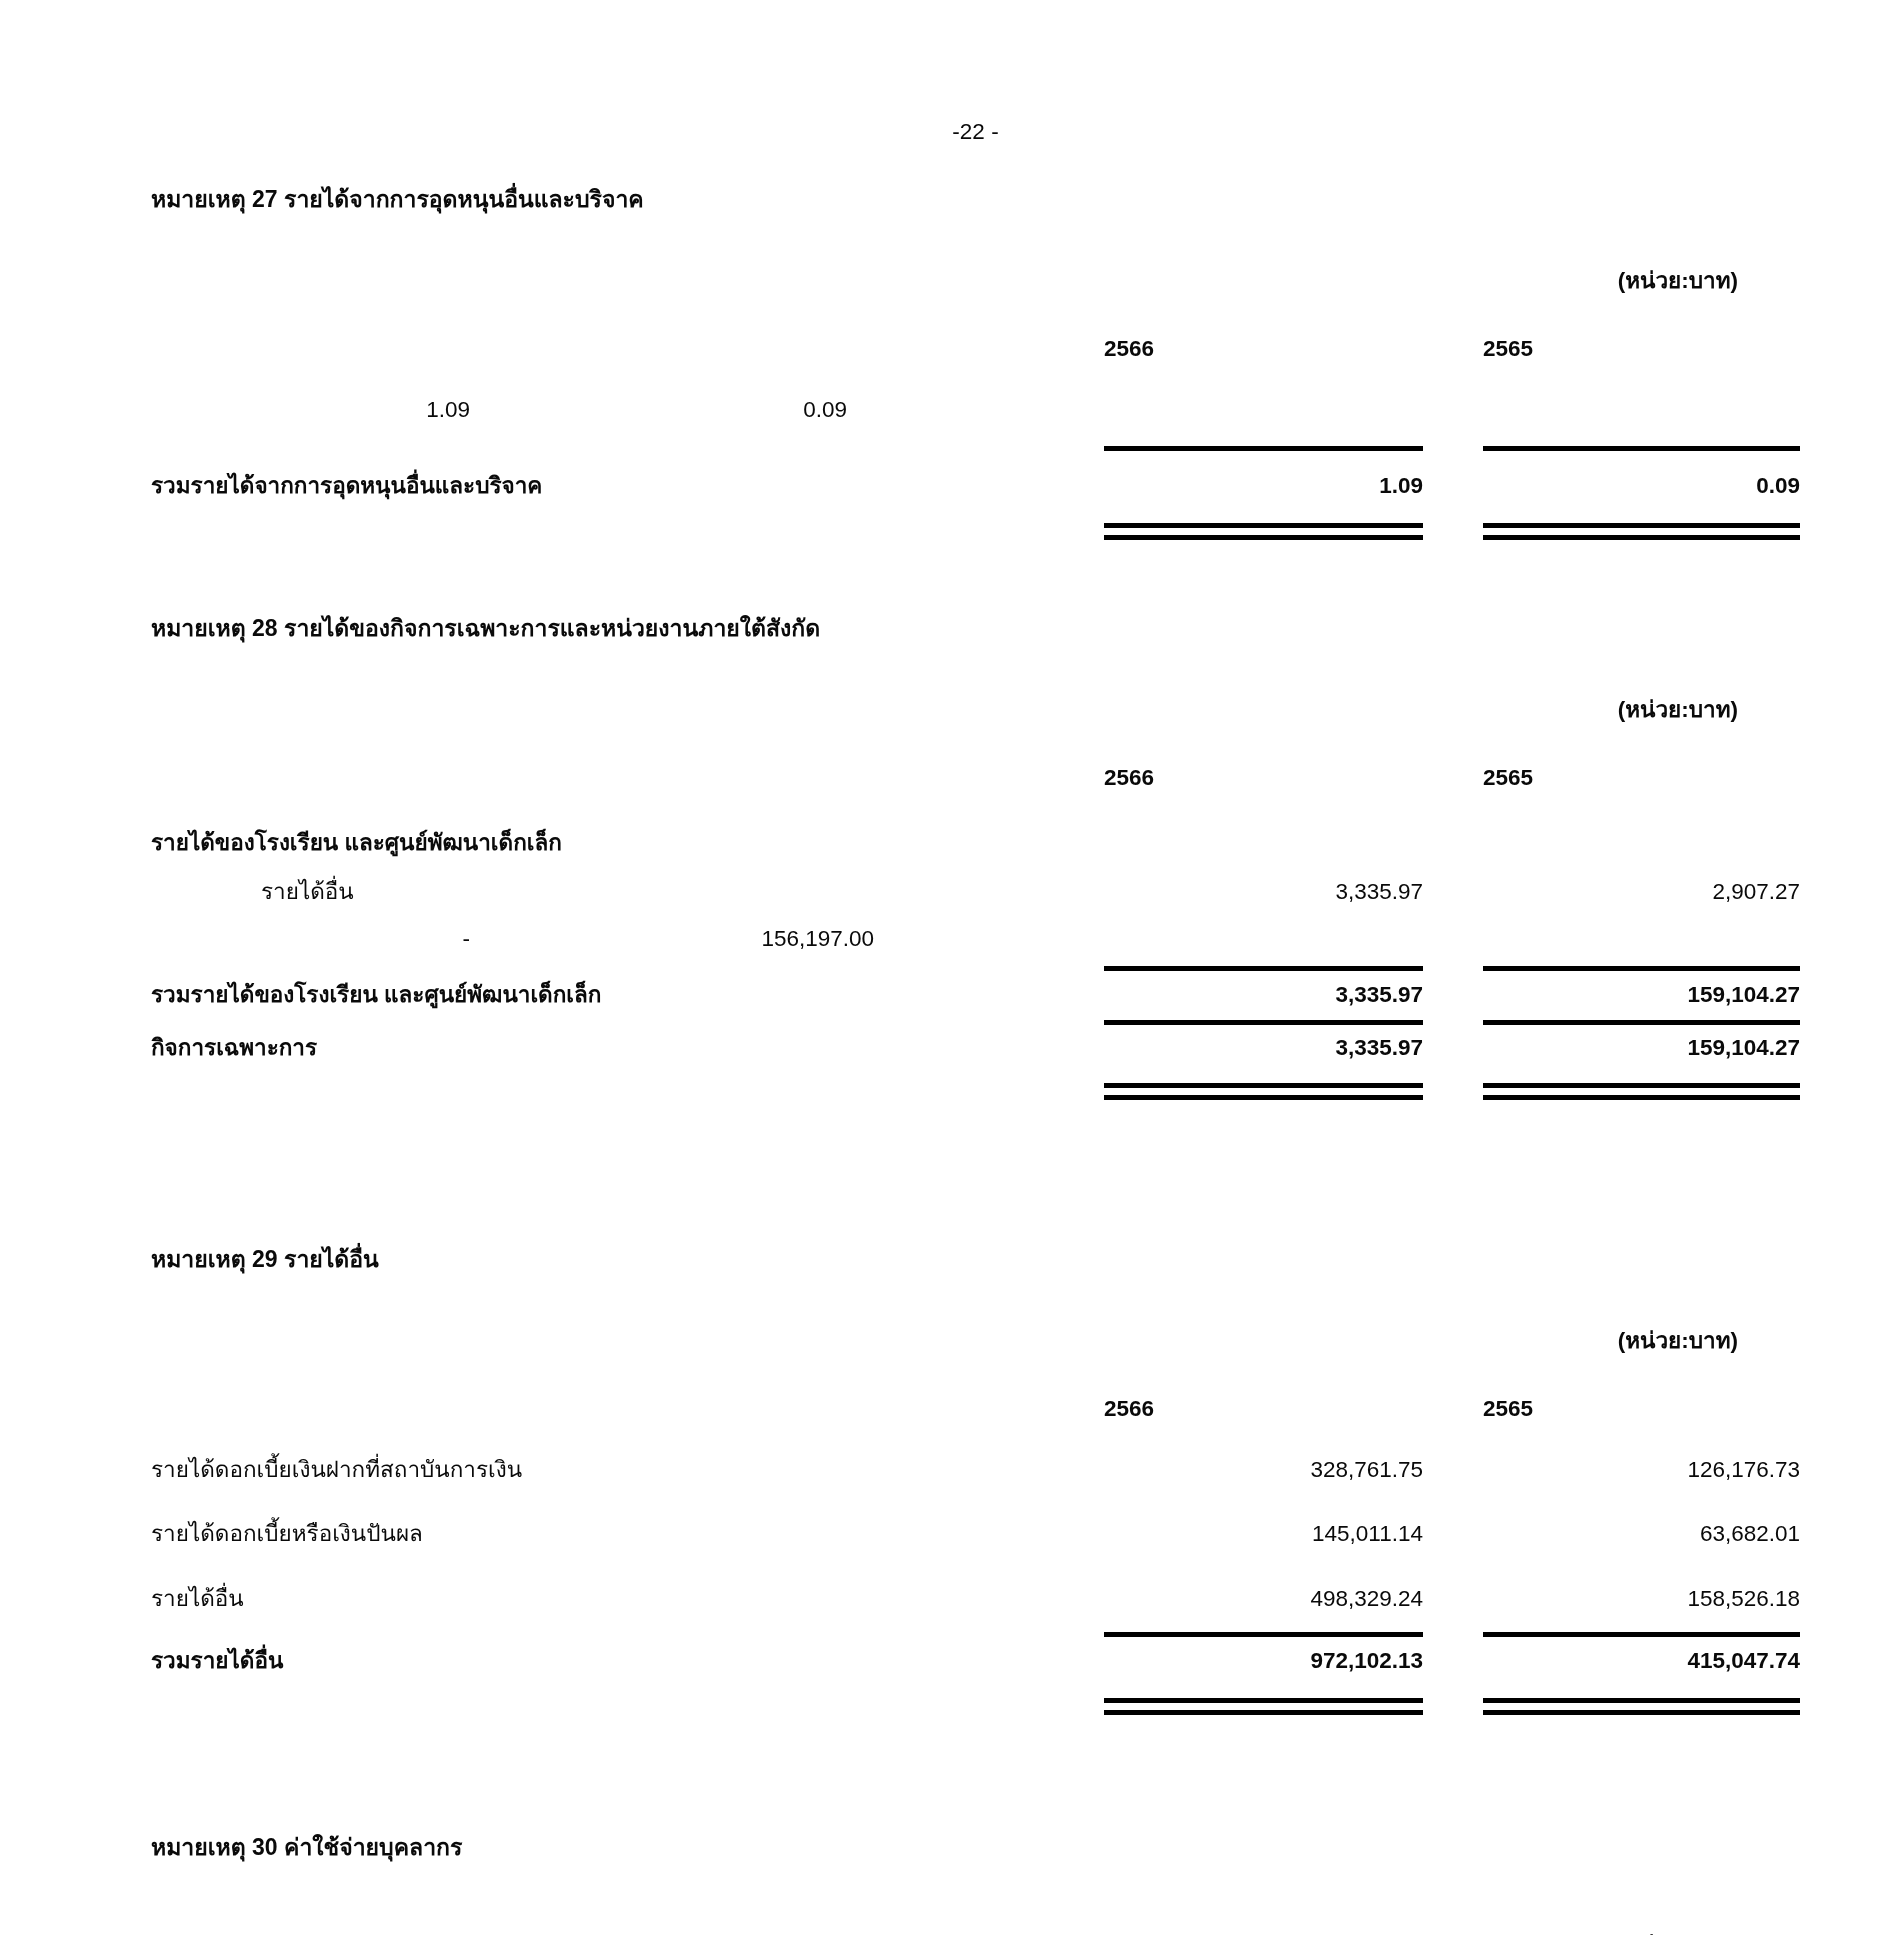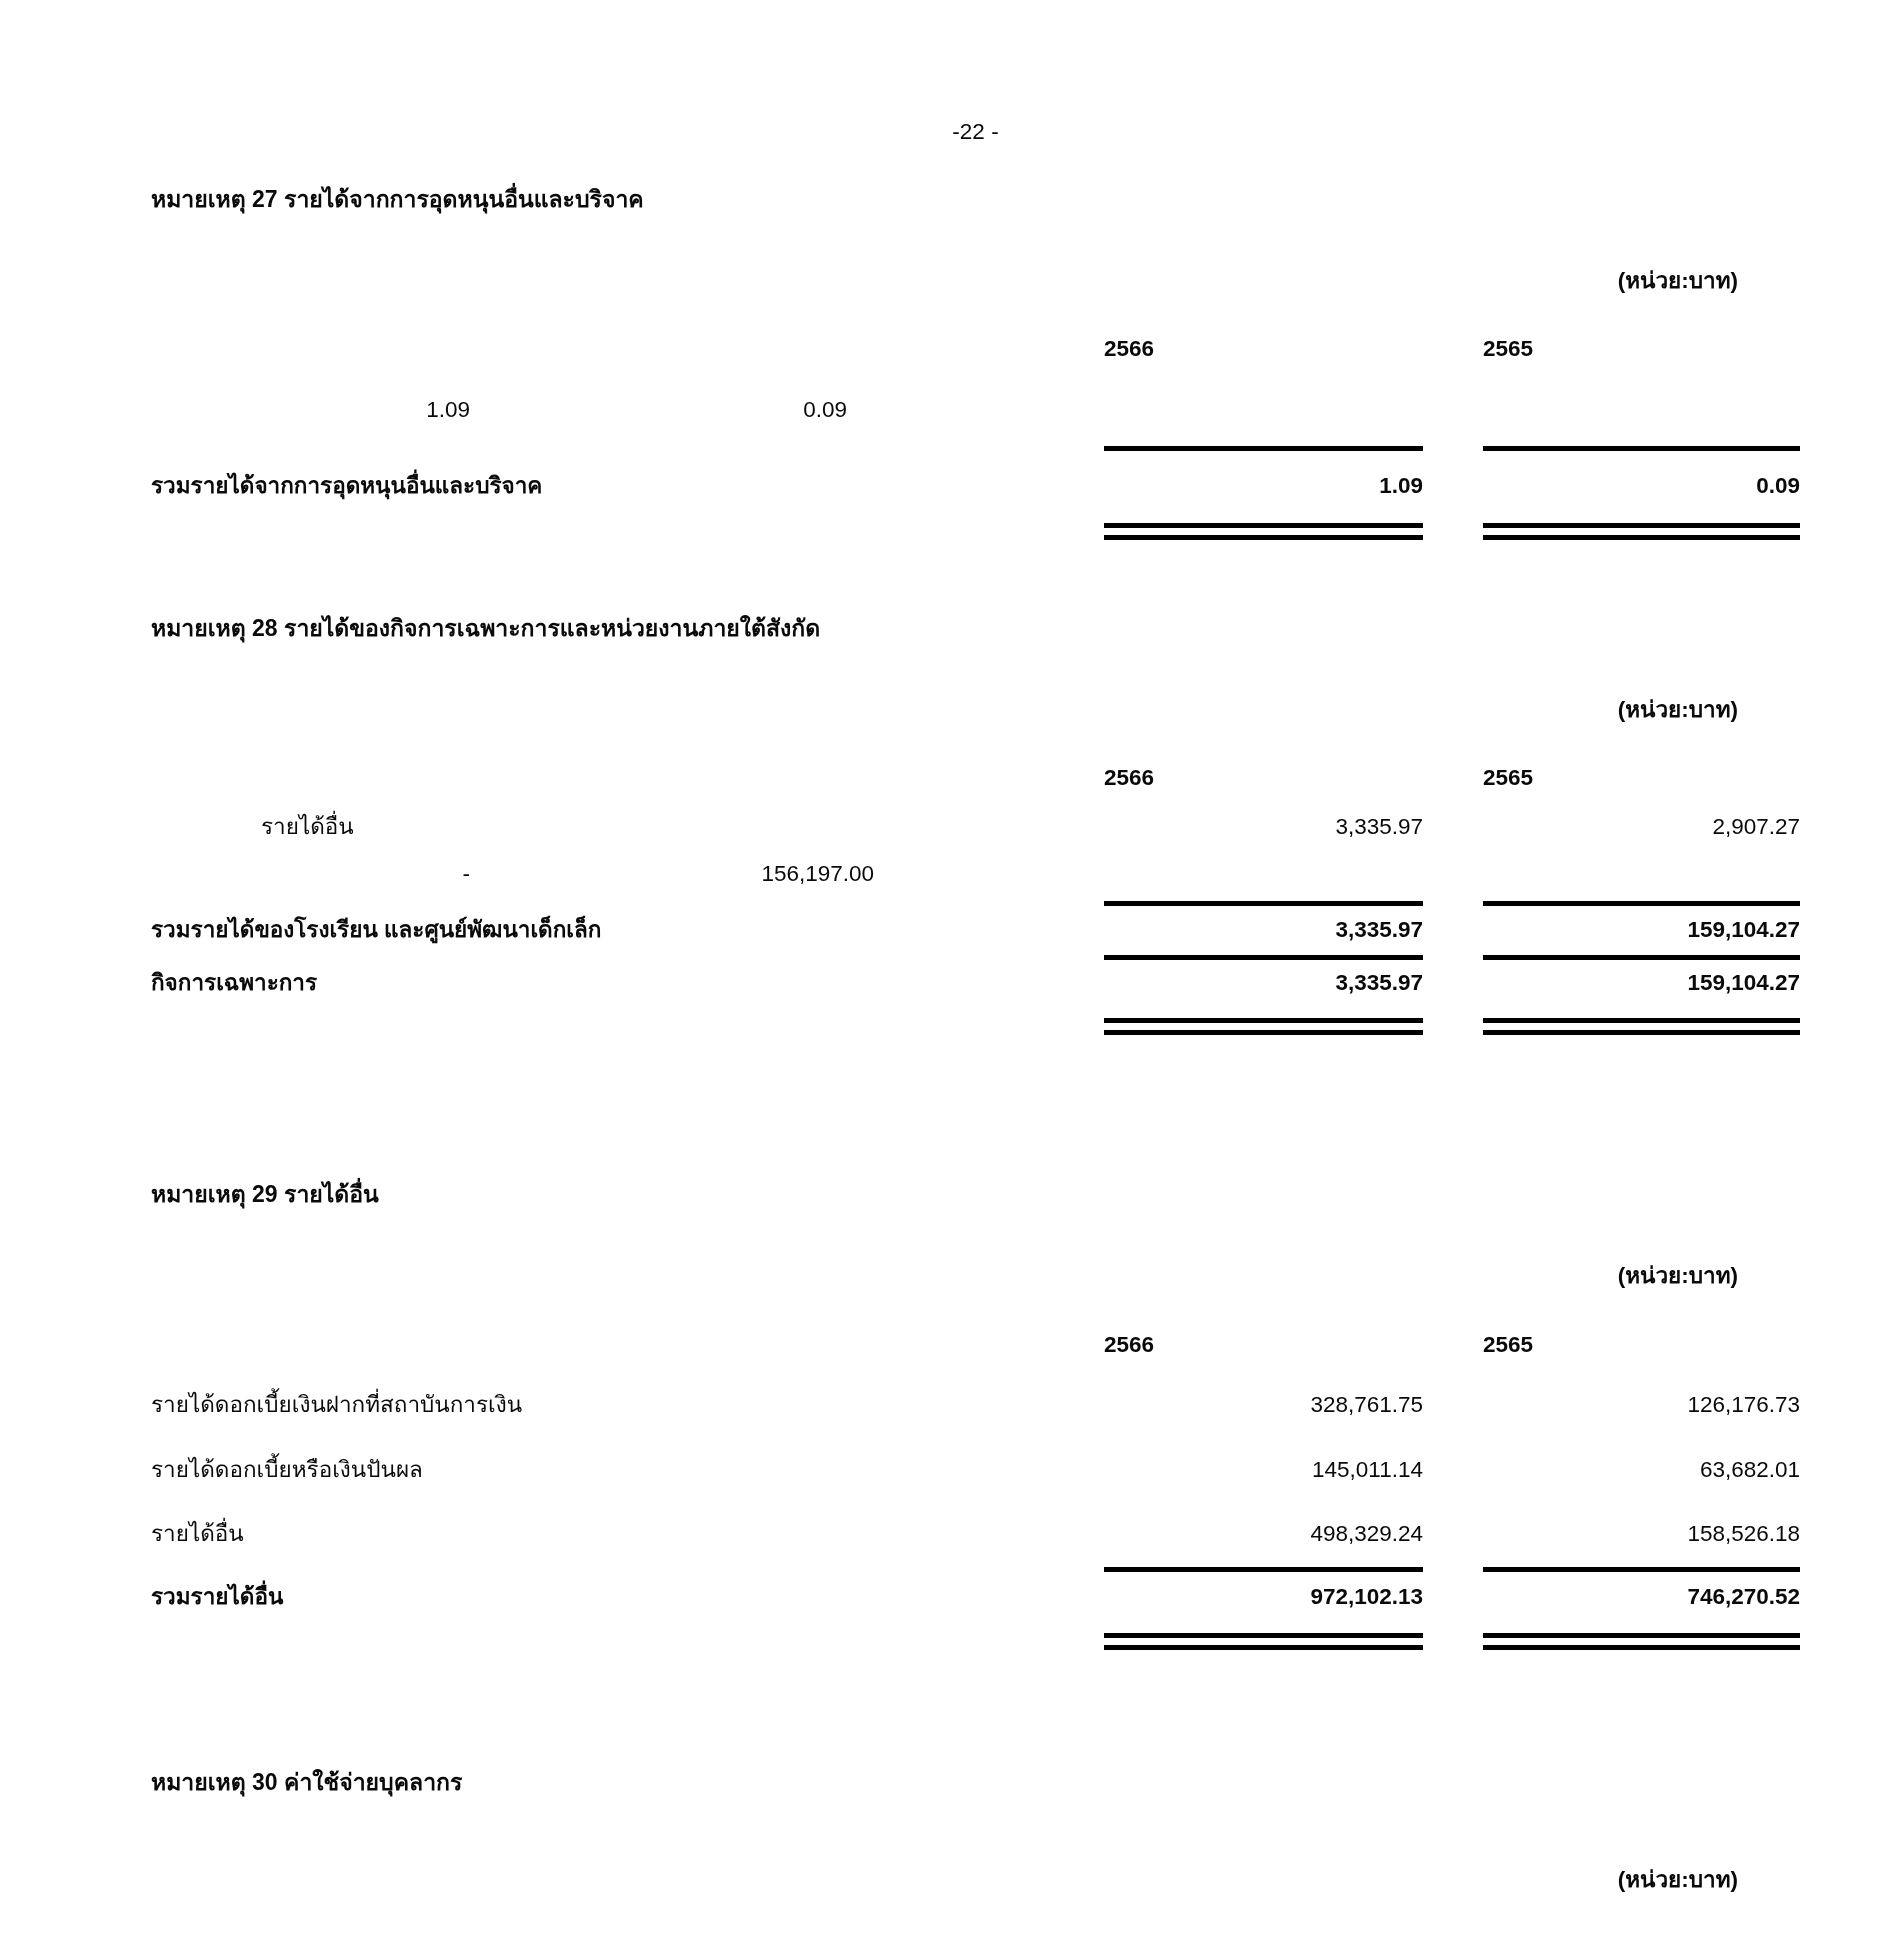--- a/index.html
+++ b/index.html
@@ -84,20 +84,25 @@
   </section>
 
   <section>
     <h2 class="note-title" style="margin-top:72px">หมายเหตุ 28 รายได้ของกิจการเฉพาะการและหน่วยงานภายใต้สังกัด</h2>
     <div class="unit-row" style="margin-top:50px">(หน่วย:บาท)</div>
     <div class="row hdr" style="margin-top:37px">
       <div class="label"></div>
       <div class="c1">2566</div>
       <div class="c2">2565</div>
     </div>
+    <div class="row group" style="margin-top:33px">
+      <div class="label">รายได้ของโรงเรียน และศูนย์พัฒนาเด็กเล็ก</div>
+      <div class="c1"></div>
+      <div class="c2"></div>
+    </div>
     <div class="row" style="margin-top:17.4px">
       <div class="label ind1">รายได้อื่น</div>
       <div class="c1">3,335.97</div>
       <div class="c2">2,907.27</div>
     </div>
     <div class="row" style="margin-top:15.5px">
       <div class="c1 pr70">-</div>
       <div class="c2">156,197.00</div>
     </div>
     <div class="rule-row" style="margin-top:11.6px">
@@ -167,21 +172,21 @@
       <div class="rc1">
           <div class="rule"></div>
         </div>
       <div class="rc2">
           <div class="rule"></div>
         </div>
     </div>
     <div class="row total" style="margin-top:8.5px">
       <div class="label">รวมรายได้อื่น</div>
       <div class="c1">972,102.13</div>
-      <div class="c2">746,270.52</div>
+      <div class="c2">415,047.74</div>
     </div>
     <div class="rule-row" style="margin-top:21px">
       <div class="spacer"></div>
       <div class="rc1">
           <div class="rule dbl"></div>
         </div>
       <div class="rc2">
           <div class="rule dbl"></div>
         </div>
     </div>

